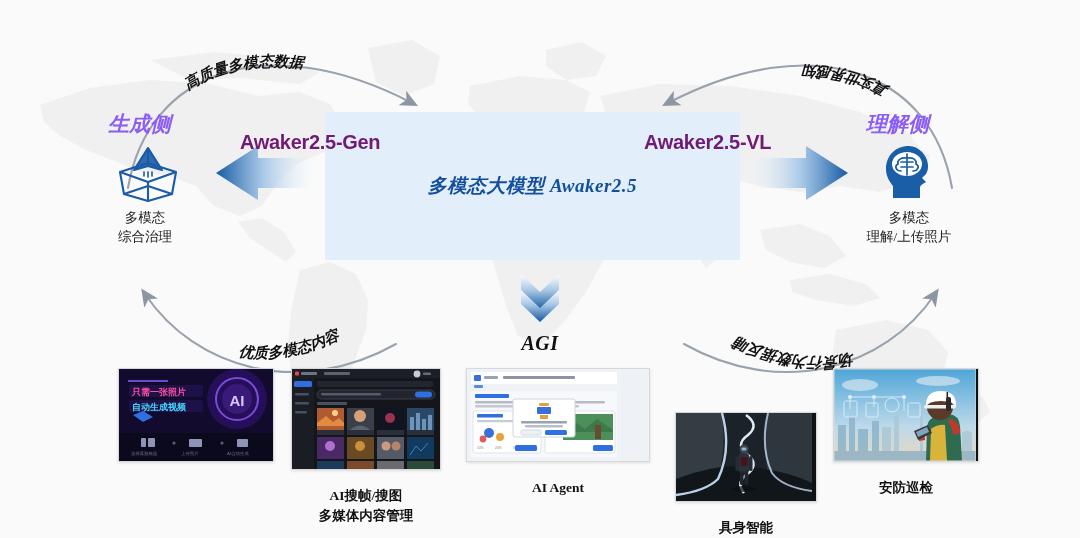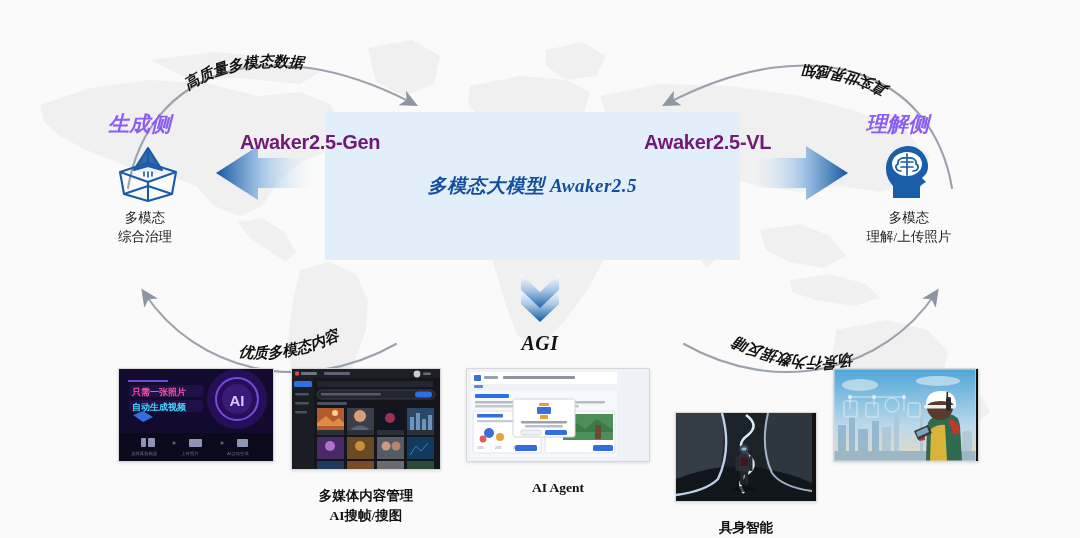--- a/index.html
+++ b/index.html
@@ -353,22 +353,22 @@
           </g>
           <g>
             <rect x="25" y="92" width="27" height="8" fill="#1d3a5a"></rect>
             <rect x="55" y="92" width="27" height="8" fill="#7a4a2a"></rect>
             <rect x="85" y="92" width="27" height="8" fill="#6a6a70"></rect>
             <rect x="115" y="92" width="27" height="8" fill="#2a4a3a"></rect>
           </g>
         </svg>
       </div>
       <div class="card-caption">
+        <div>AI搜帧/搜图</div>
         <div>多媒体内容管理</div>
-        <div>AI搜帧/搜图</div>
       </div>
     </div>
 
     <div class="card c2">
       <div class="thumb" style="background:#eef1f5;">
         <svg width="154" height="92" viewBox="0 0 154 92">
           <rect width="154" height="92" fill="#eff2f6"></rect>
           <rect x="4" y="3" width="146" height="12" fill="#ffffff"></rect>
           <rect x="7" y="6" width="7" height="6" rx="1" fill="#3a6fd8"></rect>
           <rect x="17" y="7" width="14" height="3" rx="1" fill="#9aa2ae"></rect>
@@ -502,17 +502,18 @@
             <rect x="90" y="36" width="32" height="3.4" rx="1.6" fill="#f0f0f0"></rect>
             <rect x="112" y="28" width="5" height="14" rx="2" fill="#2a2a2a"></rect>
             <rect x="112.5" y="23" width="1.6" height="6" fill="#2a2a2a"></rect>
             <path d="M80 62 l14 -6 l4 8 l-14 7z" fill="#3a3a3a"></path>
             <path d="M82 63 l11 -5 l2 5 l-11 5z" fill="#7fa6c0"></path>
           </g>
           <rect x="0" y="0" width="142" height="92" fill="none" stroke="#d8dde2"></rect>
         </svg>
       </div>
       <div class="card-caption">
+        <div>安防巡检</div>
       </div>
     </div>
 
   </div>
 </div>
 
 </body></html>

